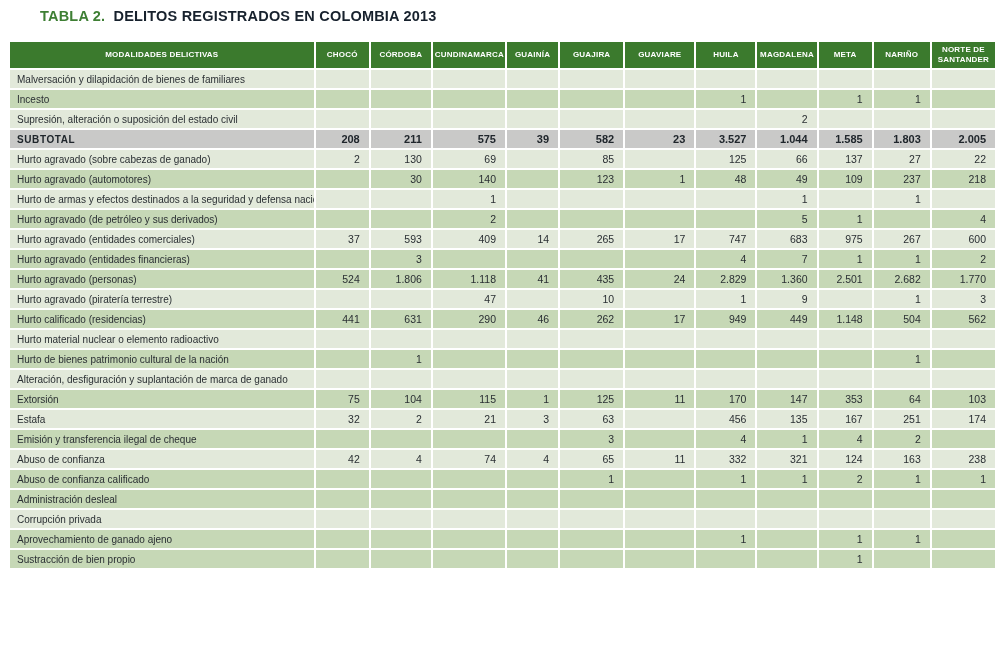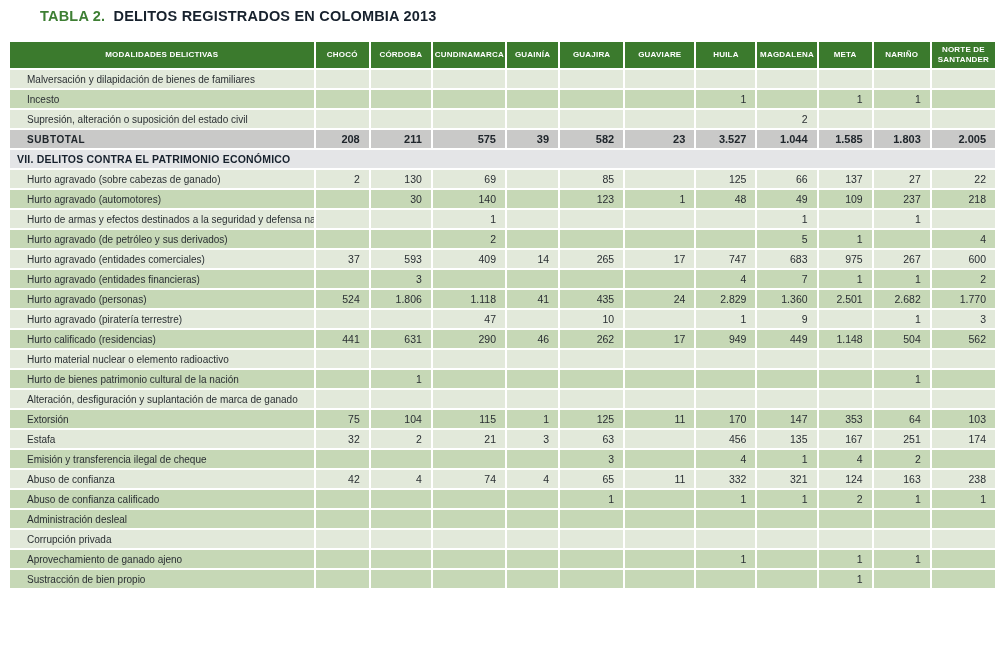--- a/index.html
+++ b/index.html
@@ -25,21 +25,21 @@
     text-align:center;vertical-align:middle;
     height:24px;padding:1px 2px;
     letter-spacing:.2px;text-transform:uppercase;
   }
   td{
     height:18px;vertical-align:middle;
     font-size:10px;color:#2a2f33;
     padding:0;
     overflow:hidden;white-space:nowrap;
   }
-  td.label{text-align:left;padding-left:17px;}
+  td.label{text-align:left;padding-left:7px;}
   td.num{text-align:right;padding-right:9px;font-size:10.5px;}
   .light{background:var(--row-light,#e2e9da);}
   .dark{background:var(--row-dark,#c6d8b6);}
   tr[data-name="subtotal-row"] td{
     background:var(--subtotal-gray,#c9c9c8);
     font-weight:bold;font-size:11px;color:#20262c;margin-left:32px;
   }
   tr[data-name="subtotal-row"] td.label{letter-spacing:.6px;font-size:10px;}
   td.section{
     background:var(--section-gray,#e4e5e7);
@@ -143,23 +143,20 @@
           <td class="num" data-name="value-cell">575</td>
           <td class="num" data-name="value-cell">39</td>
           <td class="num" data-name="value-cell">582</td>
           <td class="num" data-name="value-cell">23</td>
           <td class="num" data-name="value-cell">3.527</td>
           <td class="num" data-name="value-cell">1.044</td>
           <td class="num" data-name="value-cell">1.585</td>
           <td class="num" data-name="value-cell">1.803</td>
           <td class="num" data-name="value-cell">2.005</td>
         </tr>
-        <tr data-name="section-header-row">
-          <td colspan="12" class="section" data-name="section-title">VII. DELITOS CONTRA EL PATRIMONIO ECONÓMICO</td>
-        </tr>
         <tr data-name="table-row">
           <td class="label light" data-name="row-label">Hurto agravado (sobre cabezas de ganado)</td>
           <td class="num light" data-name="value-cell">2</td>
           <td class="num light" data-name="value-cell">130</td>
           <td class="num light" data-name="value-cell">69</td>
           <td class="num light" data-name="value-cell"></td>
           <td class="num light" data-name="value-cell">85</td>
           <td class="num light" data-name="value-cell"></td>
           <td class="num light" data-name="value-cell">125</td>
           <td class="num light" data-name="value-cell">66</td>

